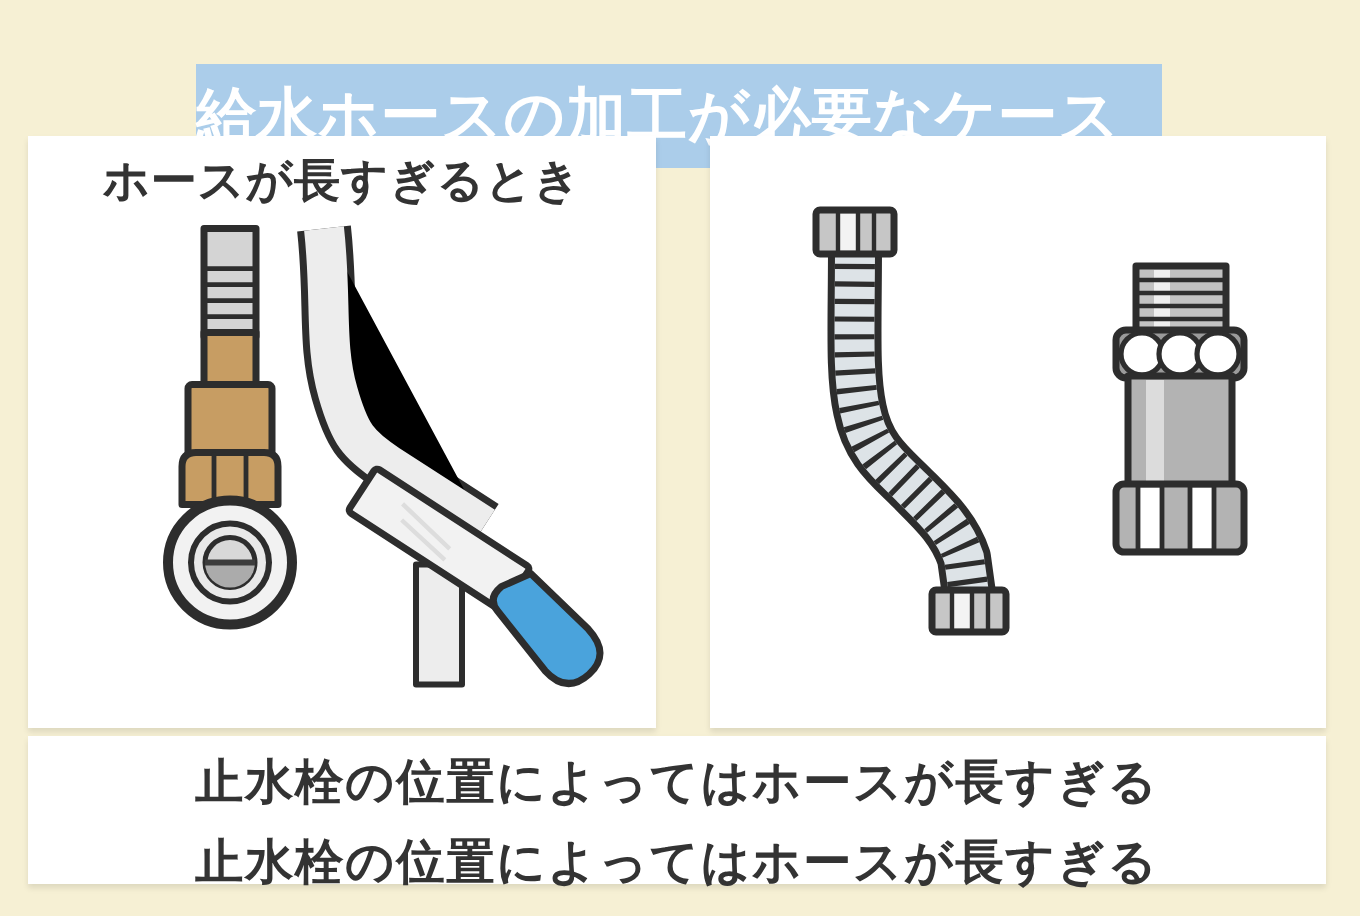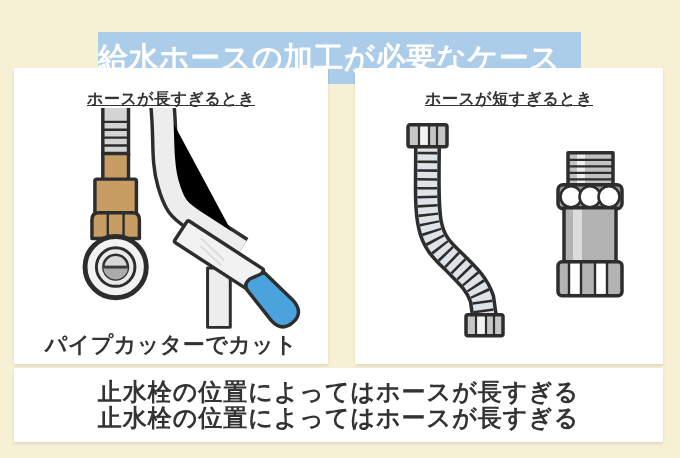--- a/index.html
+++ b/index.html
@@ -22,35 +22,35 @@
     color:var(--banner-text);font-size:30px;font-weight:800;letter-spacing:.5px;white-space:nowrap;
   }
   .panel{
     position:absolute;top:68px;height:296px;background:var(--panel);
     box-shadow:0 2px 3px rgba(0,0,0,.10);
     display:flex;flex-direction:column;align-items:center;justify-content:space-between;
   }
   .panel-left{left:14px;width:314px;}
   .panel-right{left:355px;width:308px;}
   .panel h2{
-    margin:22px 0 0;font-size:16px;font-weight:800;color:var(--text);
-    letter-spacing:.5px;white-space:nowrap;line-height:1.15;text-decoration:underline;
+    margin:9px 0 0;font-size:23px;font-weight:800;color:var(--text);
+    letter-spacing:.5px;white-space:nowrap;line-height:1.15;
   }
   .panel svg{flex:1 1 auto;min-height:0;display:block;}
   .caption{
     font-size:22px;font-weight:800;color:var(--text);
     margin:0 0 7px;letter-spacing:.5px;white-space:nowrap;line-height:1.15;
   }
   .footer{
     position:absolute;left:14px;top:368px;width:649px;height:74px;
     background:var(--panel);box-shadow:0 2px 3px rgba(0,0,0,.10);
     display:flex;flex-direction:column;align-items:center;justify-content:center;
     color:var(--text);font-weight:800;font-size:24px;letter-spacing:1px;line-height:1.1;
   }
-  .footer div{white-space:nowrap;}
+  .footer div{white-space:nowrap;margin-top:14px;}
   
   .s-out{stroke:var(--outline);stroke-linejoin:round;}
   .f-none{fill:none;}
   .f-brass{fill:var(--brass);}
   .f-blue{fill:var(--cutter-handle-blue);}
   .f-hose{fill:var(--hose-gray);}
   .f-white{fill:#f2f2f2;}
   .f-pipe{fill:#d4d4d4;}
   .f-metal{fill:var(--metal-gray);}
 </style>
@@ -94,25 +94,23 @@
 
       <g transform="translate(176 116) rotate(33)">
         <rect x="-3" y="-1" width="92" height="26" rx="2" class="f-white s-out" stroke-width="3.5"></rect>
         <path d="M18 7 l32 6 M22 14 l29 5" stroke="#dddddd" stroke-width="2.2" fill="none"></path>
         <g transform="rotate(11 88 15)">
           <path d="M88 1 h40 q17 1 16 16 q-1 15 -17 14 l-38 -5 q-8 -1 -7 -10 z" class="f-blue s-out" stroke-width="3.5"></path>
         </g>
       </g>
     </svg>
 
-    <div class="caption">パイプカッターでカット</div>
   </section>
 
   <section class="panel panel-right">
-    <h2>ホースが短すぎるとき</h2>
 
     <svg width="308" height="226" viewBox="0 0 308 226">
 
       <g>
         <path d="M72.5 20 C72.5 60 71 84 75 102 C79 122 90 130 101 141 C112 152 122 161 127 176 L129.5 194" class="f-none s-out" stroke-width="27"></path>
         <path d="M72.5 20 C72.5 60 71 84 75 102 C79 122 90 130 101 141 C112 152 122 161 127 176 L129.5 194" fill="none" stroke="#dde3e7" stroke-width="20"></path>
         <path d="M72.5 20 C72.5 60 71 84 75 102 C79 122 90 130 101 141 C112 152 122 161 127 176 L129.5 194" fill="none" class="s-out" stroke-width="20" stroke-dasharray="2.6 6.2"></path>
         <rect x="53" y="2" width="39" height="22" rx="2" fill="#c6c6c6" class="s-out" stroke-width="3.5"></rect>
         <rect x="64" y="4" width="10" height="18" fill="#f3f3f3"></rect>
         <path d="M64 2 v22 M74 2 v22 M82 2 v22" class="f-none s-out" stroke-width="2.2"></path>

